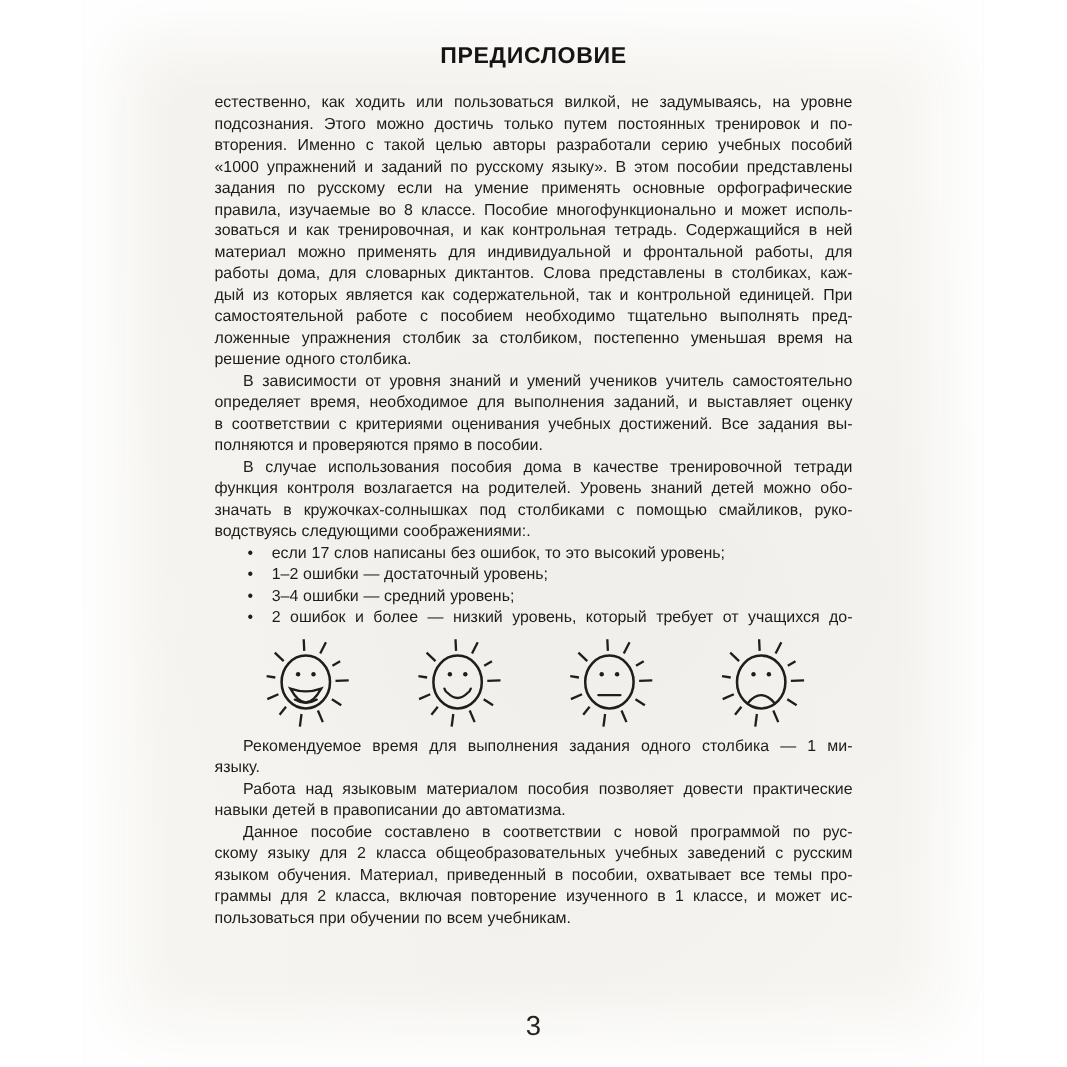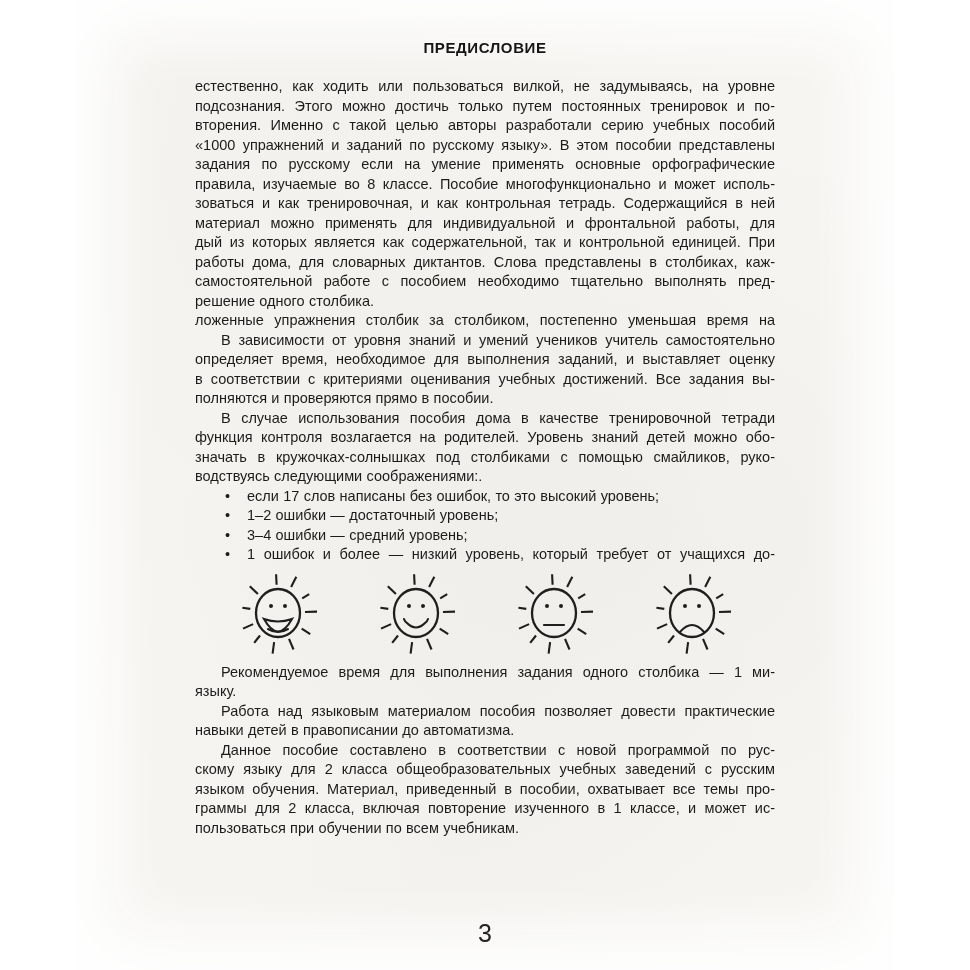--- a/index.html
+++ b/index.html
@@ -16,21 +16,21 @@
       radial-gradient(ellipse at 72% 55%, rgba(90,85,75,0.03), transparent 55%),
       radial-gradient(ellipse at 45% 85%, rgba(90,85,75,0.02), transparent 55%),
       #f6f5f1;
     box-shadow: inset 0 0 55px 38px #fefefe;
   }
   .content {
     position:absolute; left:195px; top:0; width:580px;
   }
   .page-title {
     margin:39px 0 0 0;
-    font-size:15px; font-weight:bold; letter-spacing:0.6px;
+    font-size:21px; font-weight:bold; letter-spacing:0.6px;
     text-align:center; color:#161513;
   }
   .body-text { margin-top:21px; font-size:14.5px; line-height:19.5px; }
   .para { margin:0; }
   .line {
     height:19.5px;
     text-align:justify; text-align-last:justify;
     word-spacing:0.02em;
   }
   .line.first { text-indent:26px; }
@@ -63,25 +63,25 @@
     <div id="paras-top">
         <div class="para">
           <div class="line">естественно, как ходить или пользоваться вилкой, не задумываясь, на уровне</div>
           <div class="line">подсознания. Этого можно достичь только путем постоянных тренировок и по-</div>
           <div class="line">вторения. Именно с такой целью авторы разработали серию учебных пособий</div>
           <div class="line">«1000 упражнений и заданий по русскому языку». В этом пособии представлены</div>
           <div class="line">задания по русскому если на умение применять основные орфографические</div>
           <div class="line">правила, изучаемые во 8 классе. Пособие многофункционально и может исполь-</div>
           <div class="line">зоваться и как тренировочная, и как контрольная тетрадь. Содержащийся в ней</div>
           <div class="line">материал можно применять для индивидуальной и фронтальной работы, для</div>
+          <div class="line">работы дома, для словарных диктантов. Слова представлены в столбиках, каж-</div>
           <div class="line">дый из которых является как содержательной, так и контрольной единицей. При</div>
-          <div class="line">работы дома, для словарных диктантов. Слова представлены в столбиках, каж-</div>
           <div class="line">самостоятельной работе с пособием необходимо тщательно выполнять пред-</div>
+          <div class="line">ложенные упражнения столбик за столбиком, постепенно уменьшая время на</div>
           <div class="line last">решение одного столбика.</div>
-          <div class="line">ложенные упражнения столбик за столбиком, постепенно уменьшая время на</div>
         </div>
         <div class="para">
           <div class="line first">В зависимости от уровня знаний и умений учеников учитель самостоятельно</div>
           <div class="line">определяет время, необходимое для выполнения заданий, и выставляет оценку</div>
           <div class="line">в соответствии с критериями оценивания учебных достижений. Все задания вы-</div>
           <div class="line last">полняются и проверяются прямо в пособии.</div>
         </div>
         <div class="para">
           <div class="line first">В случае использования пособия дома в качестве тренировочной тетради</div>
           <div class="line">функция контроля возлагается на родителей. Уровень знаний детей можно обо-</div>
@@ -97,21 +97,21 @@
         <div class="bullet-item">
           <span class="bullet-dot">•</span>
           <div class="line">1–2 ошибки — достаточный уровень;</div>
         </div>
         <div class="bullet-item">
           <span class="bullet-dot">•</span>
           <div class="line">3–4 ошибки — средний уровень;</div>
         </div>
         <div class="bullet-item">
           <span class="bullet-dot">•</span>
-          <div class="line just">1 ошибок и более — низкий уровень, который требует от учащихся до-</div>
+          <div class="line just">2 ошибок и более — низкий уровень, который требует от учащихся до-</div>
         </div>
       </div>
     <div id="smiley-row" class="smiley-row">
         <svg viewBox="0 0 96 96" class="sun-svg">
           <line x1="46.6" y1="17.7" x2="46.1" y2="7.2" stroke="#1f1e1c" stroke-width="2.1"></line>
           <line x1="61.1" y1="20.0" x2="66.3" y2="9.8" stroke="#1f1e1c" stroke-width="2.1"></line>
           <line x1="72.2" y1="31.3" x2="79.2" y2="27.1" stroke="#1f1e1c" stroke-width="2.1"></line>
           <line x1="75.0" y1="45.0" x2="87.0" y2="44.6" stroke="#1f1e1c" stroke-width="2.1"></line>
           <line x1="71.7" y1="61.6" x2="80.2" y2="67.1" stroke="#1f1e1c" stroke-width="2.1"></line>
           <line x1="59.0" y1="71.9" x2="63.5" y2="82.5" stroke="#1f1e1c" stroke-width="2.1"></line>

